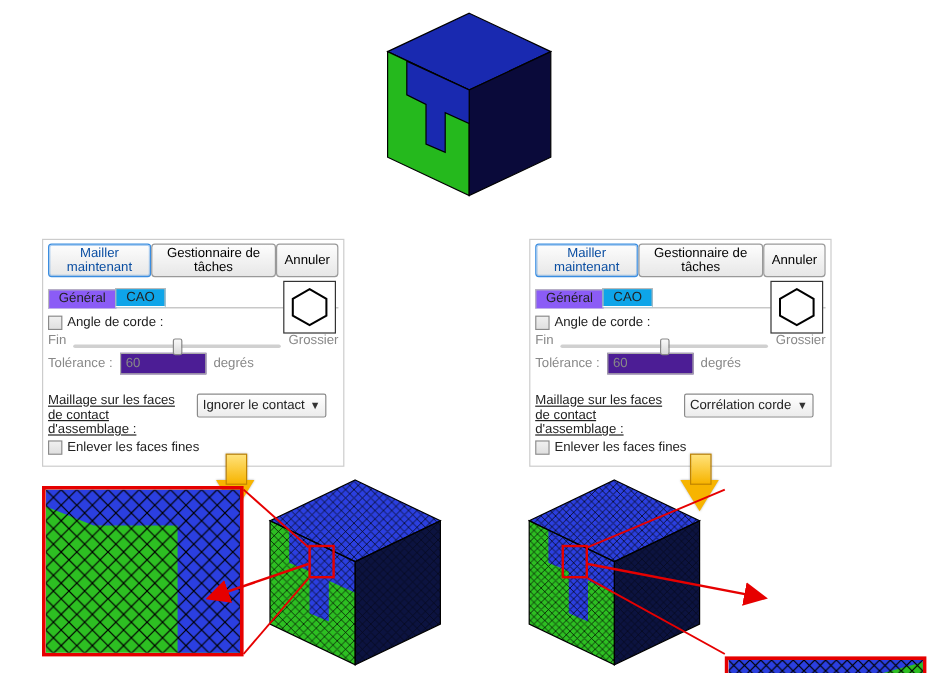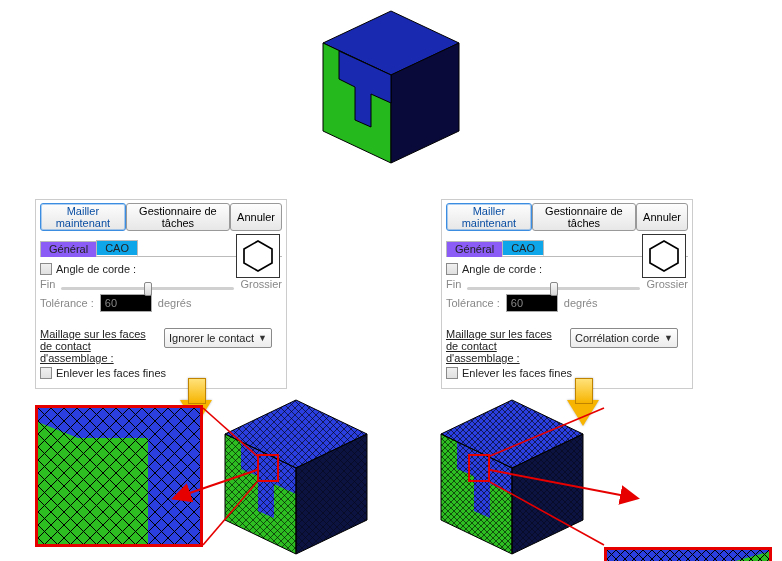--- a/index.html
+++ b/index.html
@@ -49,21 +49,21 @@
     top: 1px;
     cursor: pointer;
   }
   .tab.active { background: #0ea5e9; border-bottom: 1px solid #fff; top: 0; }
   .row { display: flex; gap: 4px; margin: 3px 0; }
   .cb { width: 12px; height: 12px; border: 1px solid #8a8a8a; background: linear-gradient(#f0f0f0,#e0e0e0); display:inline-block; }
   .slider-wrap { display:flex; align-items:flex-end; gap:6px; color:#888; margin: 2px 0 4px 0;}
   .slider-track { flex:1; height:3px; background:#d0d0d0; border-radius:2px; position:relative; }
   .slider-thumb { position:absolute; top:-5px; left:48%; width:8px; height:14px; background:linear-gradient(#fafafa,#d8d8d8); border:1px solid #888; border-radius:2px; }
   .toler { display:flex; align-items:center; gap:6px; color:#888; margin-bottom:16px;}
-  .numbox { width:52px; height:18px; border:1px solid #aaa; background:#000000; color:#888; padding:0 4px; line-height:16px; }
+  .numbox { width:72px; height:18px; border:1px solid #aaa; background:#4c1d95; color:#888; padding:0 4px; line-height:16px; }
   .contact-label { width:120px; line-height:1.1;text-decoration:underline; }
   .select {
     display:inline-flex; align-items:center; justify-content:space-between;
     width:108px; height:20px; border:1px solid #8a8a8a; border-radius:2px;
     background:linear-gradient(#fff,#ececec); padding:0 4px; cursor:pointer;
   }
   .select .chev { font-size:9px; color:#333; }
   .hex-icon {
     position:absolute; right:6px; top:34px;
     width:44px; height:44px; border:1px solid #333; background:#fff;

